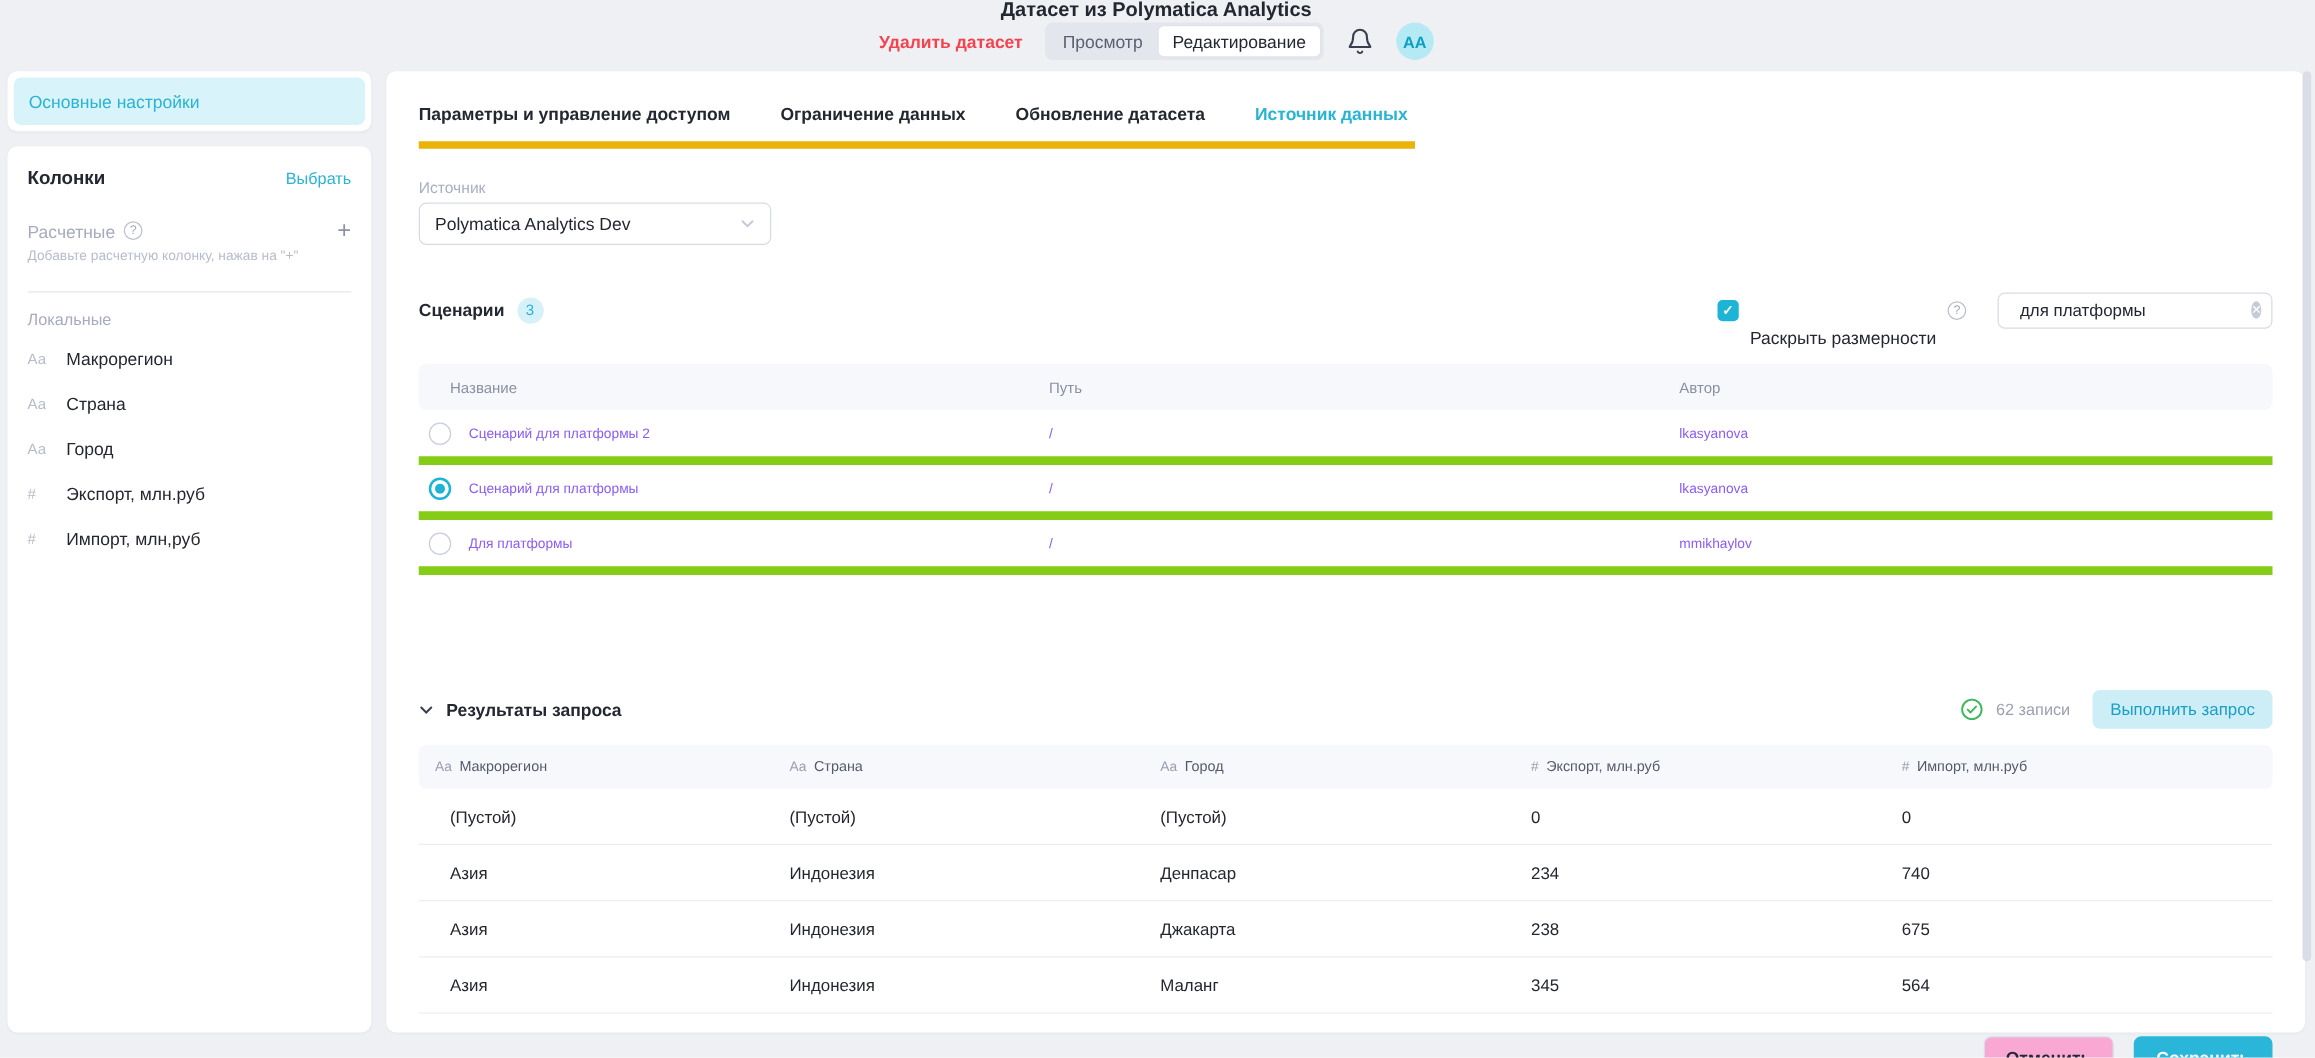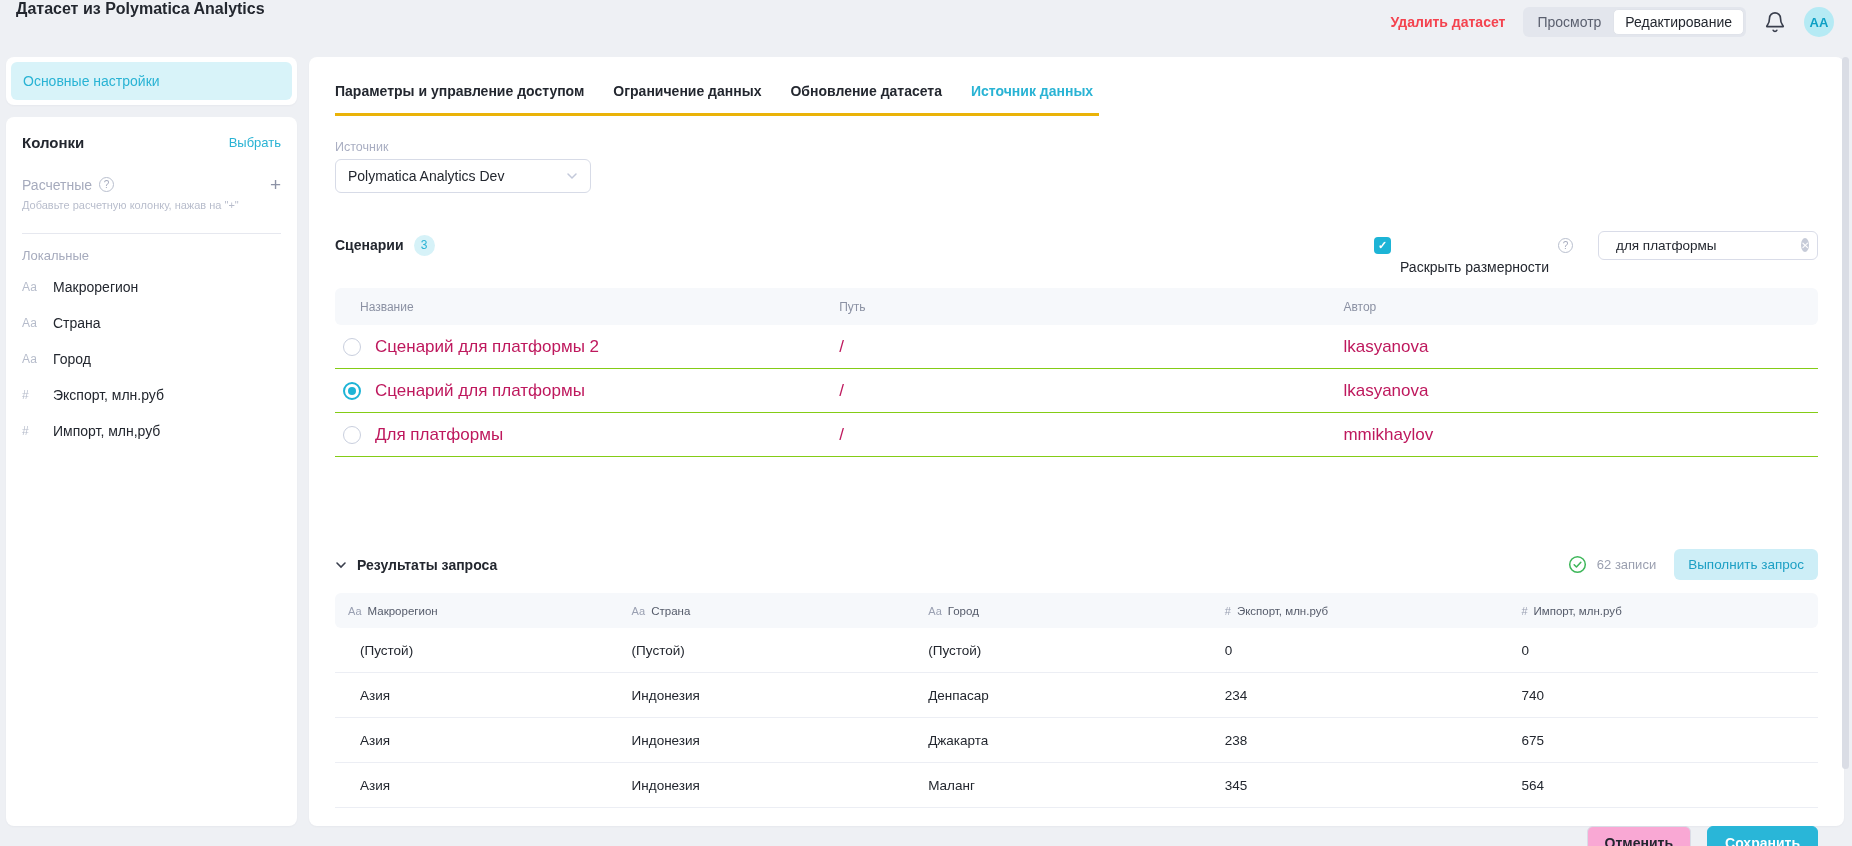--- a/index.html
+++ b/index.html
@@ -6,22 +6,23 @@
   html,body { width:1852px; height:846px; }
   body {
     font-family:"Liberation Sans", sans-serif;
     background:#eef0f4;
     color:#2b2f3a;
     overflow:hidden;
     position:relative;
   }
   
   .topbar {
-    height:44px; display:flex; justify-content:space-between;
+    height:44px; display:flex; align-items:center; justify-content:space-between;
     padding:0 18px 0 16px;
+    flex-direction:column;
   }
   .topbar-title { font-size:16px; font-weight:700; color:#23272f; }
   .topbar-right { display:flex; align-items:center; gap:18px; }
   .delete-link { color:#f4434f; font-size:14px; font-weight:700; cursor:pointer; }
   .seg-control { display:flex; background:#e3e6ed; border-radius:6px; padding:2px; font-size:14px; }
   .seg-item { padding:5px 12px; color:#5a5f6e; border-radius:5px; cursor:pointer; }
   .seg-item.active { background:#ffffff; color:#23272f; border:1px solid #e0e3ea; padding:4px 11px; }
   .bell { width:22px; height:22px; cursor:pointer; }
   .avatar {
     width:30px; height:30px; border-radius:50%; background:#b5eaf4;
@@ -50,26 +51,26 @@
   }
   .plus-btn { color:#8d93a6; font-size:19px; font-weight:400; cursor:pointer; line-height:1; }
   .calc-hint { font-size:11px; color:#b8bdcc; margin-top:5px; }
   .divider { border-top:1px solid #e6e8ef; margin:22px 0 14px 0; }
   .local-label { font-size:13px; color:#a6abbd; margin-bottom:6px; }
   .col-item { display:flex; align-items:center; gap:13px; padding:10px 0; cursor:pointer; }
   .col-type { font-size:12px; color:#b6bccb; width:18px; }
   .col-name { font-size:14px; color:#23272f; }
   
   .main-card { flex:1; padding:26px 26px 20px 26px; position:relative; display:flex; flex-direction:column; }
-  .tabs { display:flex; gap:29px; width:fit-content; border-bottom:3px solid #eab308; padding-bottom:14px; padding-right:6px; }
+  .tabs { display:flex; gap:40px; width:fit-content; border-bottom:6px solid #eab308; padding-bottom:14px; padding-right:6px; }
   .tab { font-size:14px; font-weight:700; color:#23272f; cursor:pointer; white-space:nowrap; }
   .tab.active { color:#29b3d4; }
   .field-label { font-size:12.5px; color:#a9aec2; margin-top:24px; }
   .select-box {
-    margin-top:5px; width:256px; height:33px; border:1px solid #d7dbe7; border-radius:6px;
+    margin-top:5px; width:282px; height:33px; border:1px solid #d7dbe7; border-radius:6px;
     display:flex; align-items:center; justify-content:space-between; padding:16px 12px;
     font-size:14px; color:#23272f; cursor:pointer; background:#fff;
   }
   .chev { width:12px; height:12px; }
   .scen-row { display:flex; align-items:center; justify-content:space-between; margin-top:22px; }
   .scen-left { display:flex; align-items:center; gap:10px; }
   .scen-title { font-size:14px; font-weight:700; color:#23272f; }
   .badge {
     min-width:21px; height:21px; border-radius:50%; background:#d6f2f8; color:#29b3d4;
     font-size:12px; display:flex; align-items:center; justify-content:center;
@@ -91,21 +92,21 @@
   }
   
   .sc-table { margin-top:13px; }
   .sc-head {
     display:grid; grid-template-columns:34% 34% 32%; background:#f6f8fb; border-radius:6px;
     height:37px; align-items:center; font-size:12px; color:#8b91a3;
   }
   .sc-head > div:first-child { padding-left:25px; }
   .sc-body-row {
     display:grid; grid-template-columns:34% 34% 32%; height:44px; align-items:center;
-    border-bottom:1px solid #84cc16; font-size:17px; color:#be185d; cursor:pointer;
+    border-bottom:7px solid #84cc16; font-size:11px; color:#8b5cf6; cursor:pointer;
   }
   .sc-name-cell { display:flex; align-items:center; gap:14px; padding-left:8px; }
   .radio {
     width:18px; height:18px; border-radius:50%; border:1px solid #c9cfde; background:#fff;
     flex-shrink:0; display:flex; align-items:center; justify-content:center;
   }
   .radio.checked { border:2px solid #1db4d6; }
   .radio.checked::after { content:""; width:8px; height:8px; border-radius:50%; background:#1db4d6; }
   
   .results-head { display:flex; align-items:center; justify-content:space-between; margin-top:92px; }

